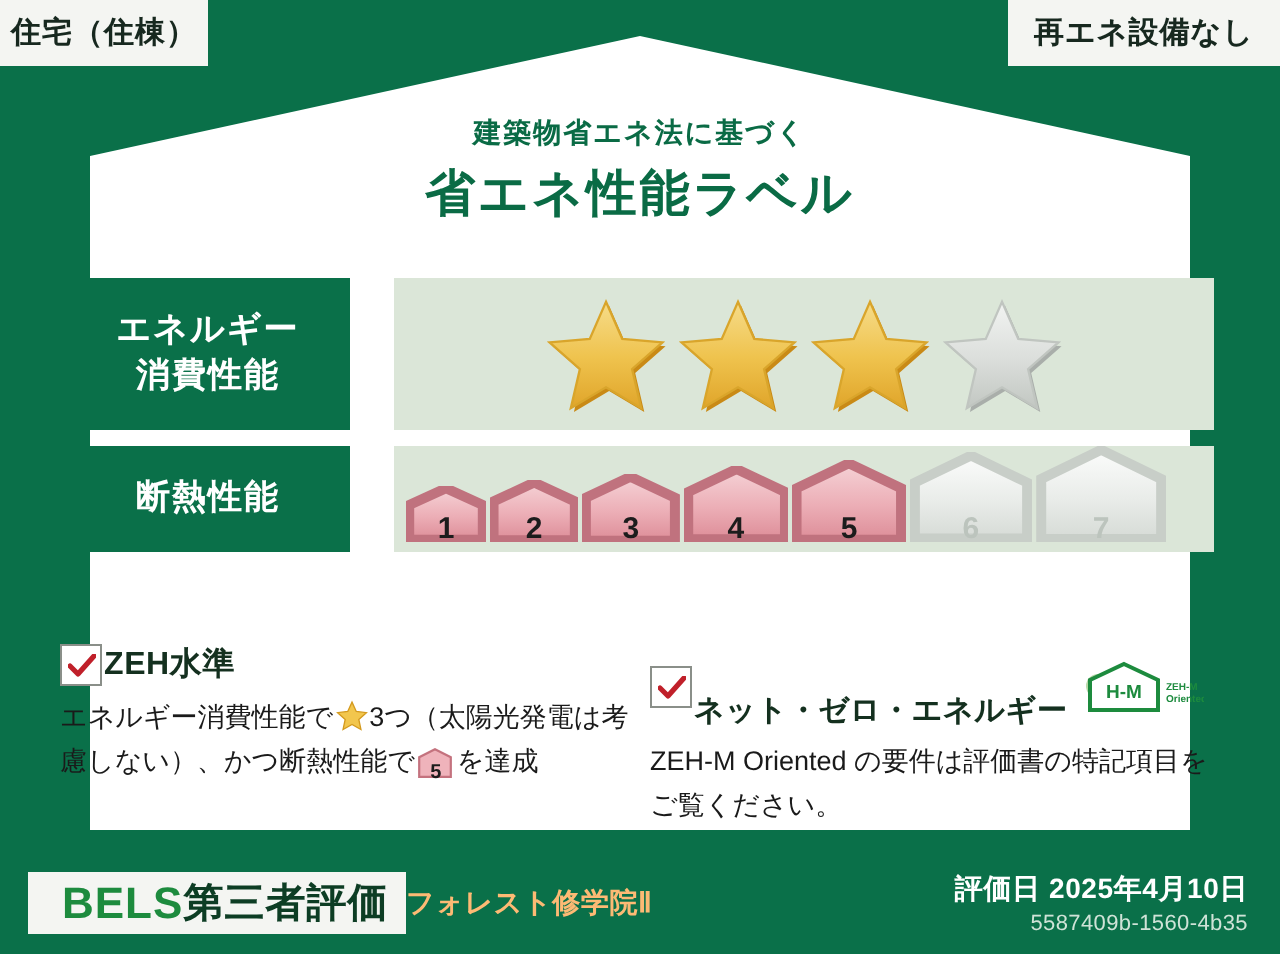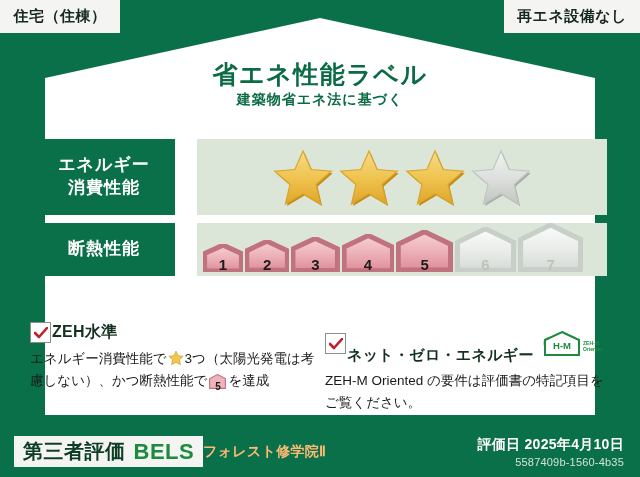--- a/index.html
+++ b/index.html
@@ -22,21 +22,21 @@
   .roof svg{display:block;}
 
   
   .corner-tag{
     position:absolute;top:0;background:#f4f5f2;
     font-size:15px;font-weight:bold;color:#17281f;
     letter-spacing:.5px;
     display:flex;align-items:center;justify-content:center;
     box-sizing:border-box;
   }
-  #tag-left{left:0;width:120px;height:33px;}
+  #tag-left{left:0;width:104px;height:33px;}
   #tag-right{right:0;width:136px;height:33px;}
 
   
   .title-wrap{position:absolute;left:0;right:0;top:58px;text-align:center;z-index:4;}
   #title-sub{
     font-size:14px;font-weight:bold;color:#0a6b45;letter-spacing:1px;
     margin:0 0 4px 0;
   }
   #title-main{
     font-size:25px;font-weight:bold;color:#0a6b45;letter-spacing:1.5px;
@@ -127,22 +127,22 @@
     <svg width="550" height="62" viewBox="0 0 550 62">
       <polygon points="275,0 550,60 550,62 0,62 0,60" fill="#ffffff"></polygon>
     </svg>
   </div>
   <div class="house-body"></div>
 
   <div class="corner-tag" id="tag-left">住宅（住棟）</div>
   <div class="corner-tag" id="tag-right">再エネ設備なし</div>
 
   <div class="title-wrap">
+    <div id="title-sub">建築物省エネ法に基づく</div>
     <div id="title-main">省エネ性能ラベル</div>
-    <div id="title-sub">建築物省エネ法に基づく</div>
   </div>
 
   <div class="rows">
 
     <div class="rating-row" id="row-energy">
       <div class="row-label">
         <span>エネルギー</span>
         <span>消費性能</span>
       </div>
       <div class="row-value">
@@ -308,21 +308,21 @@
         <text x="22" y="19" font-family="Liberation Sans, sans-serif" font-size="9.5" font-weight="bold" fill="#1d8b3e" text-anchor="middle">H-M</text>
         <text x="43" y="15" font-family="Liberation Sans, sans-serif" font-size="5" font-weight="bold" fill="#1d8b3e">ZEH-M</text>
         <text x="43" y="21" font-family="Liberation Sans, sans-serif" font-size="5" font-weight="bold" fill="#1d8b3e">Oriented</text>
       </svg>
     </div>
     <div class="info-body">ZEH-M Oriented  の要件は評価書の特記項目をご覧ください。</div>
   </div>
 
   <div class="footer">
     <div id="footer-badge">
+      <span id="footer-bels">BELS</span>
       <span id="footer-3rd">第三者評価</span>
-      <span id="footer-bels">BELS</span>
     </div>
     <div id="footer-bldg">フォレスト修学院Ⅱ</div>
     <div id="footer-date">評価日 2025年4月10日</div>
     <div id="footer-id">5587409b-1560-4b35</div>
   </div>
 
 </div>
 
 </body></html>

